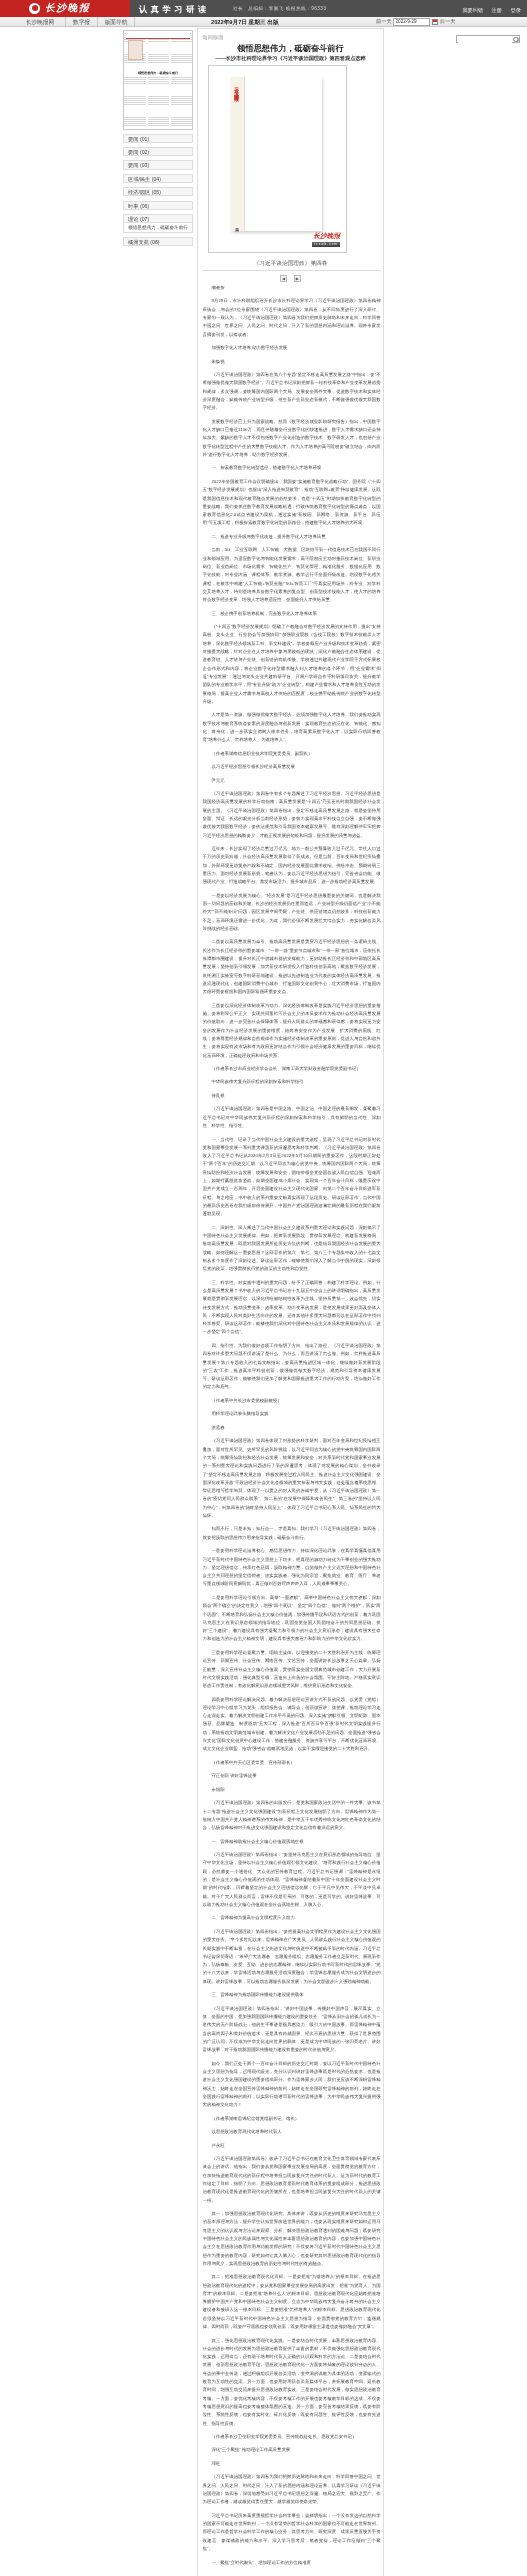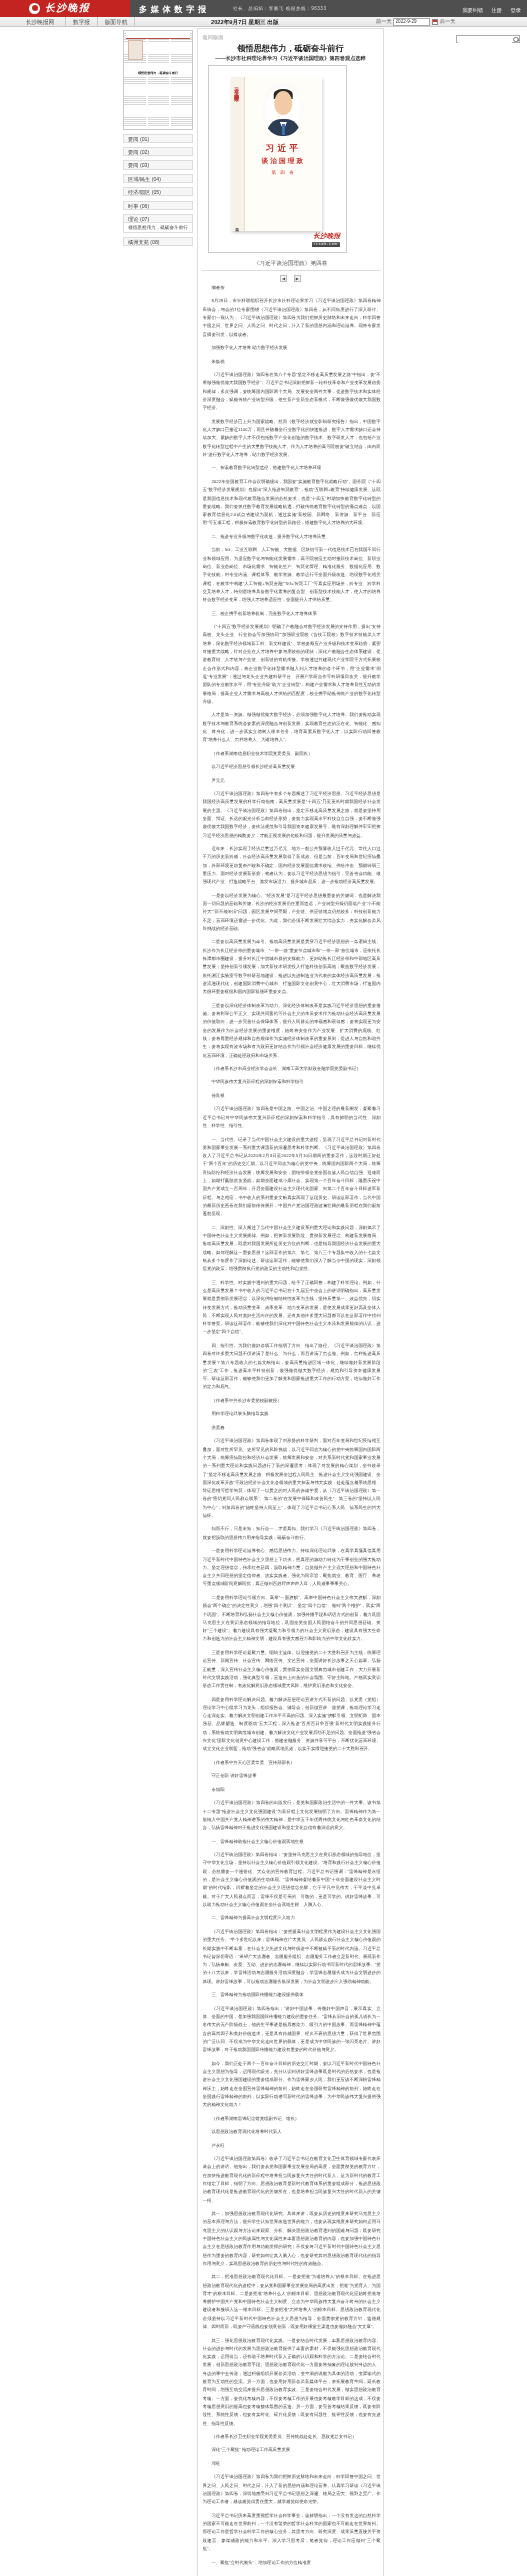--- a/index.html
+++ b/index.html
@@ -81,21 +81,21 @@
   .art-p { font-size:4.4px; line-height:8.3px; text-indent:2em; text-align:justify; color:#3f3f3f; margin:0 0 5.2px 0; }
 </style>
 </head>
 <body>
 
 <header class="topbar">
   <div class="logo-block">
     <span class="logo-mark"></span>
     <span class="logo-text">长沙晚报</span>
   </div>
-  <span class="masthead-title">多媒体数字报</span>
+  <span class="masthead-title">认真学习研读</span>
   <span class="masthead-info">社长、总编辑：李鹏飞 晚报热线：96333</span>
   <div class="top-links">
     <span>我要纠错</span>
     <span>注册</span>
     <span>登录</span>
   </div>
 </header>
 
 <nav class="navbar">
   <span class="nav-item n0">长沙晚报网</span>
@@ -131,32 +131,20 @@
 <main class="panel">
   <a class="back">返回版面</a>
   <h1 class="a-title">领悟思想伟力，砥砺奋斗前行</h1>
   <h2 class="a-sub">——长沙市社科理论界学习《习近平谈治国理政》第四卷观点选粹</h2>
 
   <div class="imgbox">
     <div class="book">
       <div class="spine">
         <span class="spine-title">习近平 谈治国理政</span>
         <span class="spine-vol">第四卷</span>
-      </div>
-      <div class="front">
-        <div class="portrait">
-          <div class="p-hair"></div>
-            <div class="p-head"></div>
-            <div class="p-suit"></div>
-            <div class="p-shirt"></div>
-            <div class="p-tie"></div>
-        </div>
-        <div class="cv-author">习近平</div>
-        <div class="cv-title">谈治国理政</div>
-        <div class="cv-vol">第 四 卷</div>
       </div>
     </div>
     <div class="watermark">
       <div class="wm-logo">长沙晚报</div>
       <div class="wm-bar">icswb.com</div>
     </div>
   </div>
 
   <div class="caption">《习近平谈治国理政》第四卷</div>
   <hr class="capline">

